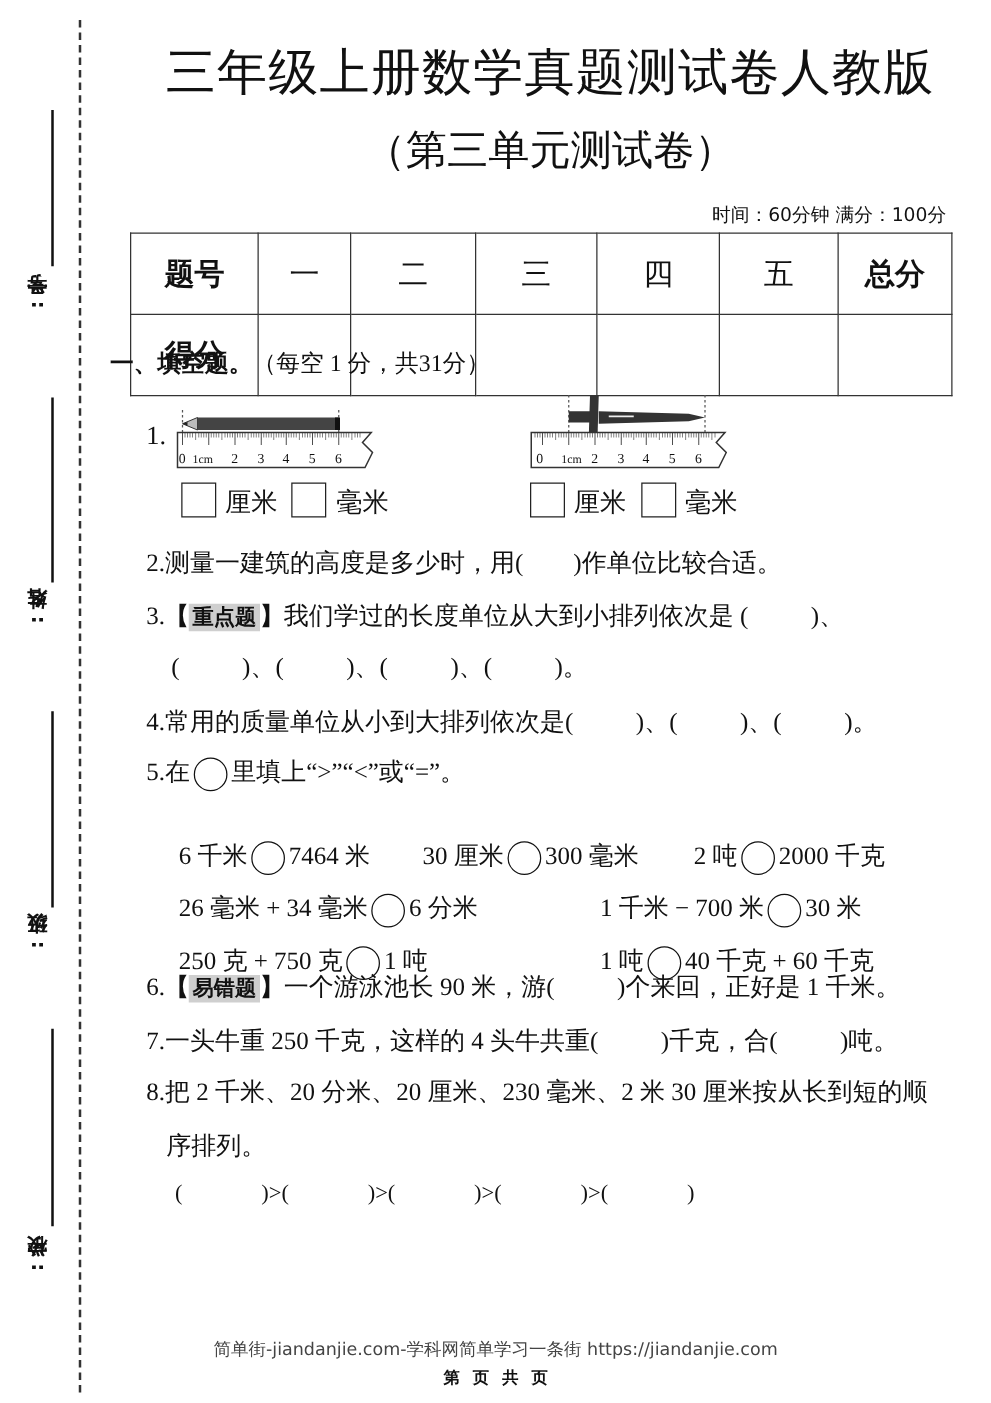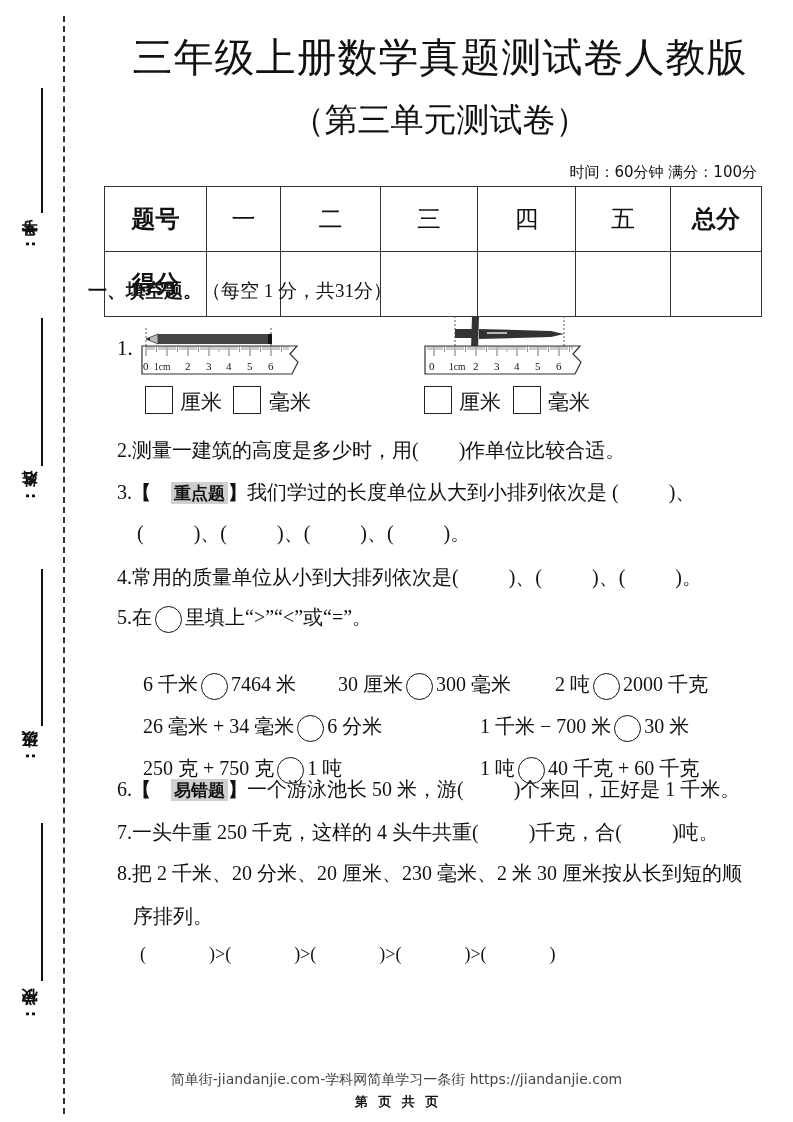--- a/index.html
+++ b/index.html
@@ -42,21 +42,21 @@
     }
     table.score td.h { font-weight: normal; }
     .section-head {
       position: absolute; left: 88px; top: 278px;
       font-family: "DejaVu Sans", sans-serif; font-size: 19px; font-weight: bold;
     }
     .section-head .note { font-family: "Liberation Serif", serif; font-weight: normal; font-size: 19px; }
     .q { position: absolute; left: 117px; font-size: 20px; white-space: pre; }
     .tag {
       display: inline-block; background: #cfcfcf; font-family: "DejaVu Sans", sans-serif;
-      font-weight: bold; font-size: 17px; padding: 0 3px; line-height: 22px; margin-left: 20px;
+      font-weight: bold; font-size: 17px; padding: 0 3px; line-height: 22px;
     }
     .brk { font-weight: bold; font-family: "DejaVu Sans", sans-serif; font-size: 19px; }
     .circ {
       display: inline-block; width: 27px; height: 27px; border: 1.5px solid #111;
       border-radius: 50%; vertical-align: middle; margin: 0 3px; box-sizing: border-box;
     }
     .box {
       position: absolute; width: 28px; height: 28px; border: 1.5px solid #222; box-sizing: border-box;
     }
     .unit { position: absolute; font-size: 21px; font-family: "DejaVu Sans", sans-serif; }
@@ -244,21 +244,21 @@
   <span>1 千米 − 700 米</span><span class="circ"></span><span>30 米</span>
 </div>
 
 <div class="q" style="top:732px;left:133px;">
   <span>250 克 + 750 克</span><span class="circ"></span><span>1 吨</span>
 </div>
 <div class="q" style="top:732px;left:470px;">
   <span>1 吨</span><span class="circ"></span><span>40 千克 + 60 千克</span>
 </div>
 
-<div class="q" style="top:776px;"><span>6.</span><span class="brk">【</span><span class="tag">易错题</span><span class="brk">】</span><span>一个游泳池长 50 米，游(          )个来回，正好是 1 千米。</span></div>
+<div class="q" style="top:776px;"><span>6.</span><span class="brk">【</span><span class="tag">易错题</span><span class="brk">】</span><span>一个游泳池长 90 米，游(          )个来回，正好是 1 千米。</span></div>
 
 <div class="q" style="top:819px;">7.一头牛重 250 千克，这样的 4 头牛共重(          )千克，合(          )吨。</div>
 
 <div class="q" style="top:860px;">8.把 2 千米、20 分米、20 厘米、230 毫米、2 米 30 厘米按从长到短的顺</div>
 <div class="q" style="top:903px;left:133px;">序排列。</div>
 <div class="q" style="top:944px;left:140px;font-size:18px;">(              )&gt;(              )&gt;(              )&gt;(              )&gt;(              )</div>
 
 <div class="footer1">简单街-jiandanjie.com-学科网简单学习一条街 https://jiandanjie.com</div>
 <div class="footer2">第 页 共 页</div>
 

